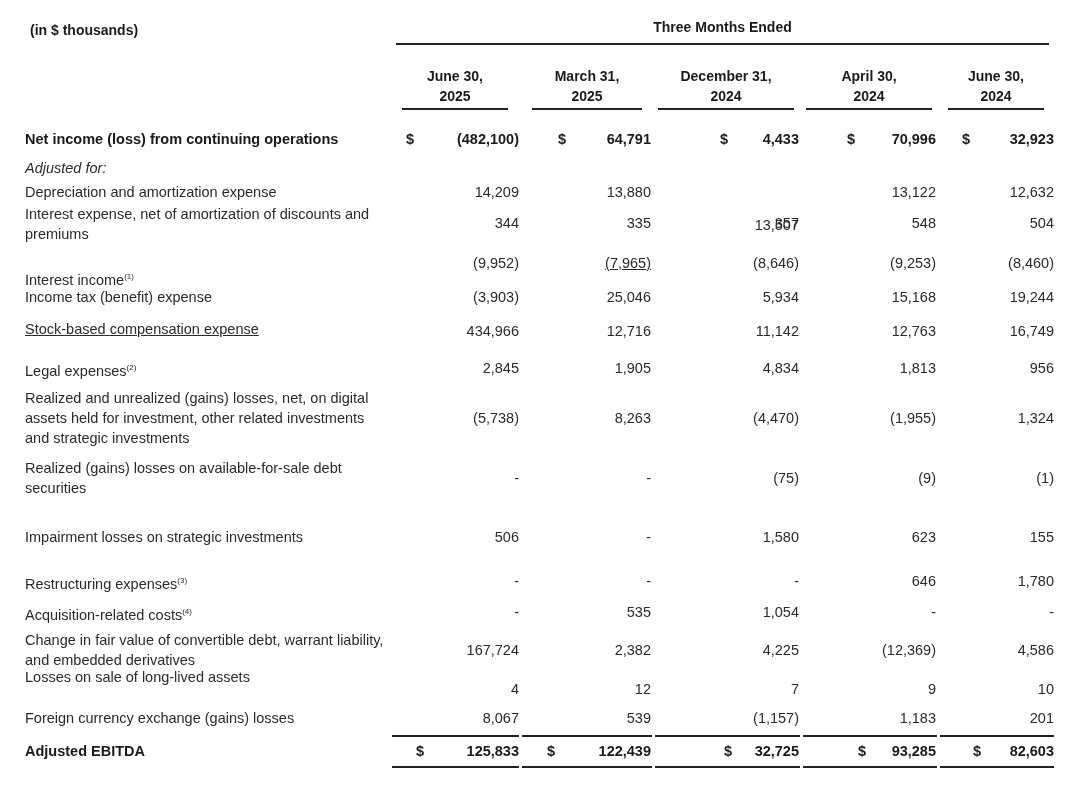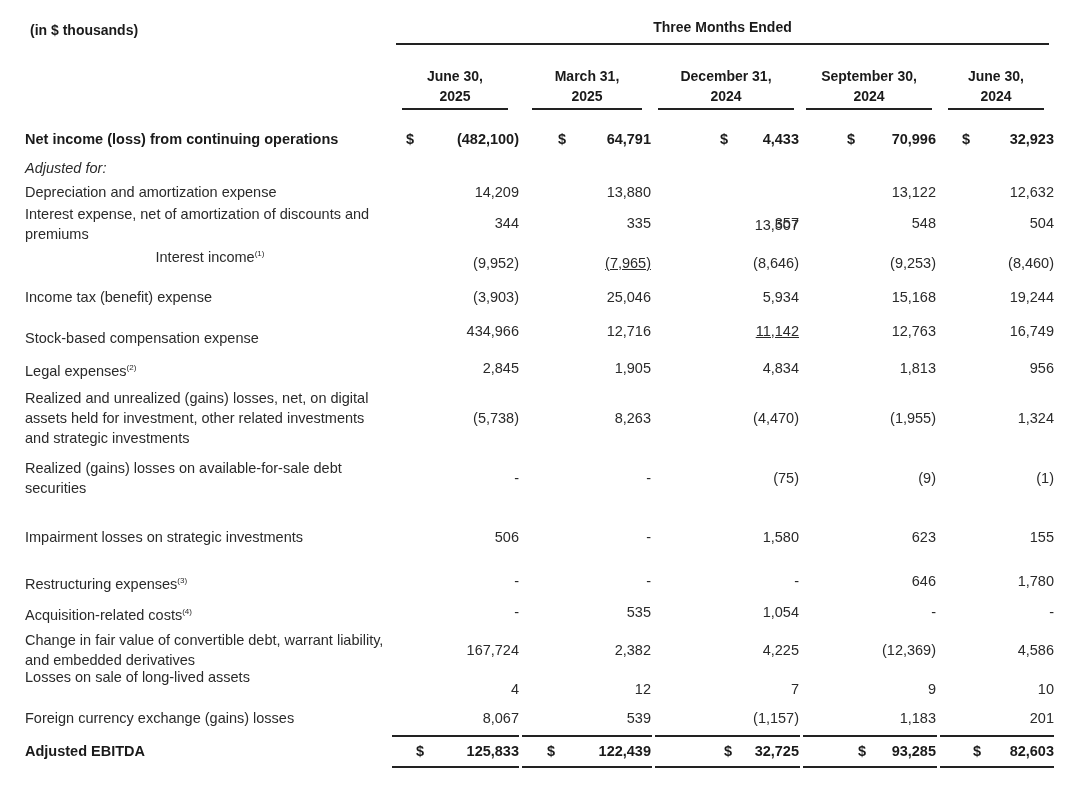--- a/index.html
+++ b/index.html
@@ -47,21 +47,21 @@
   </div>
   <div class="abs col-line" style="left:532px;width:110px;"></div>
 
   <div class="abs col-head" style="left:658px;width:136px;">
     <div>December 31,</div>
     <div>2024</div>
   </div>
   <div class="abs col-line" style="left:658px;width:136px;"></div>
 
   <div class="abs col-head" style="left:806px;width:126px;">
-    <div>September 30,</div>
+    <div>April 30,</div>
     <div>2024</div>
   </div>
   <div class="abs col-line" style="left:806px;width:126px;"></div>
 
   <div class="abs col-head" style="left:948px;width:96px;">
     <div>June 30,</div>
     <div>2024</div>
   </div>
   <div class="abs col-line" style="left:948px;width:96px;"></div>
 
@@ -93,42 +93,42 @@
   <div>
     <div class="abs row-label" style="top:204px;width:360px;">Interest expense, net of amortization of discounts and premiums</div>
     <div class="abs val" style="left:419px;width:100px;top:213px;">344</div>
     <div class="abs val" style="left:551px;width:100px;top:213px;">335</div>
     <div class="abs val" style="left:699px;width:100px;top:213px;">357</div>
     <div class="abs val" style="left:836px;width:100px;top:213px;">548</div>
     <div class="abs val" style="left:954px;width:100px;top:213px;">504</div>
   </div>
 
   <div>
-    <div class="abs row-label" style="top:244px;text-align:center;"><span>Interest income</span><sup>(1)</sup></div>
+    <div class="abs row-label" style="top:267px;"><span>Interest income</span><sup>(1)</sup></div>
     <div class="abs val" style="left:419px;width:100px;top:253px;">(9,952)</div>
     <div class="abs val" style="left:551px;width:100px;top:253px;text-decoration:underline;">(7,965)</div>
     <div class="abs val" style="left:699px;width:100px;top:253px;">(8,646)</div>
     <div class="abs val" style="left:836px;width:100px;top:253px;">(9,253)</div>
     <div class="abs val" style="left:954px;width:100px;top:253px;">(8,460)</div>
   </div>
 
   <div>
     <div class="abs row-label" style="top:287px;">Income tax (benefit) expense</div>
     <div class="abs val" style="left:419px;width:100px;top:287px;">(3,903)</div>
     <div class="abs val" style="left:551px;width:100px;top:287px;">25,046</div>
     <div class="abs val" style="left:699px;width:100px;top:287px;">5,934</div>
     <div class="abs val" style="left:836px;width:100px;top:287px;">15,168</div>
     <div class="abs val" style="left:954px;width:100px;top:287px;">19,244</div>
   </div>
 
   <div>
-    <div class="abs row-label" style="top:328px;">Stock-based compensation expense</div>
+    <div class="abs row-label" style="top:319px;text-decoration:underline;">Stock-based compensation expense</div>
     <div class="abs val" style="left:419px;width:100px;top:321px;">434,966</div>
     <div class="abs val" style="left:551px;width:100px;top:321px;">12,716</div>
-    <div class="abs val" style="left:699px;width:100px;top:321px;text-decoration:underline;">11,142</div>
+    <div class="abs val" style="left:699px;width:100px;top:321px;">11,142</div>
     <div class="abs val" style="left:836px;width:100px;top:321px;">12,763</div>
     <div class="abs val" style="left:954px;width:100px;top:321px;">16,749</div>
   </div>
 
   <div>
     <div class="abs row-label" style="top:358px;"><span>Legal expenses</span><sup>(2)</sup></div>
     <div class="abs val" style="left:419px;width:100px;top:358px;">2,845</div>
     <div class="abs val" style="left:551px;width:100px;top:358px;">1,905</div>
     <div class="abs val" style="left:699px;width:100px;top:358px;">4,834</div>
     <div class="abs val" style="left:836px;width:100px;top:358px;">1,813</div>

